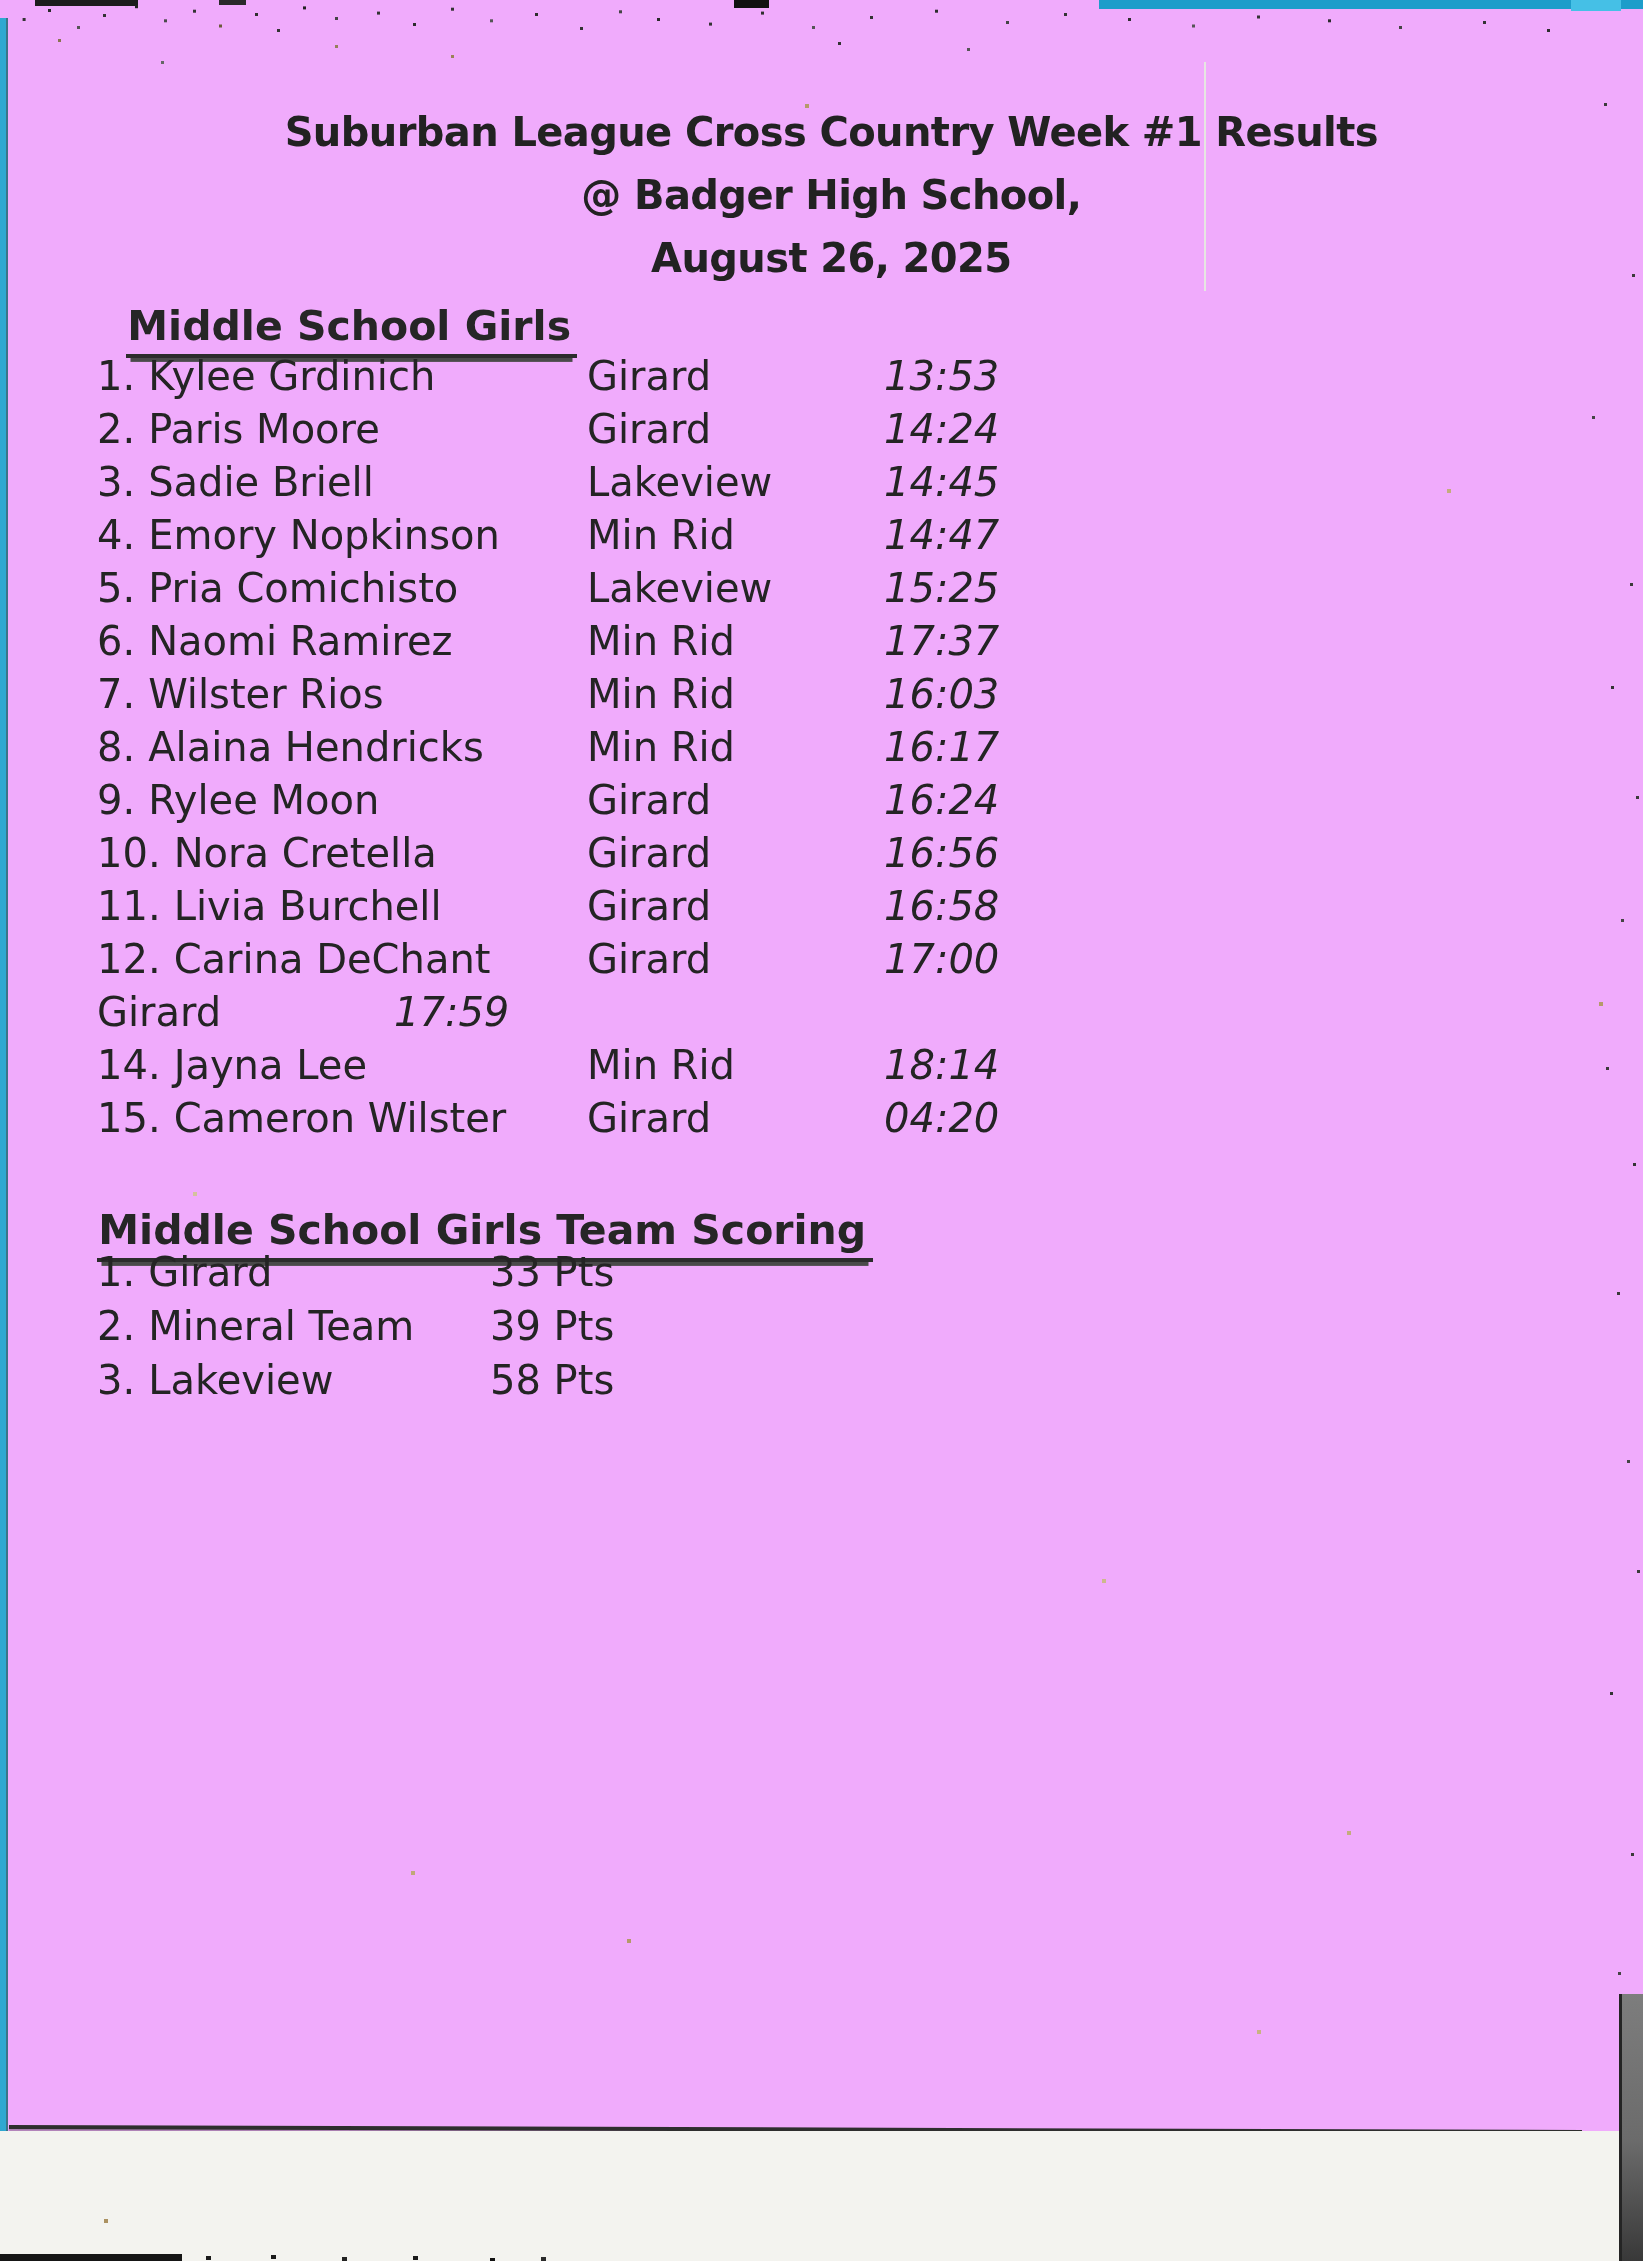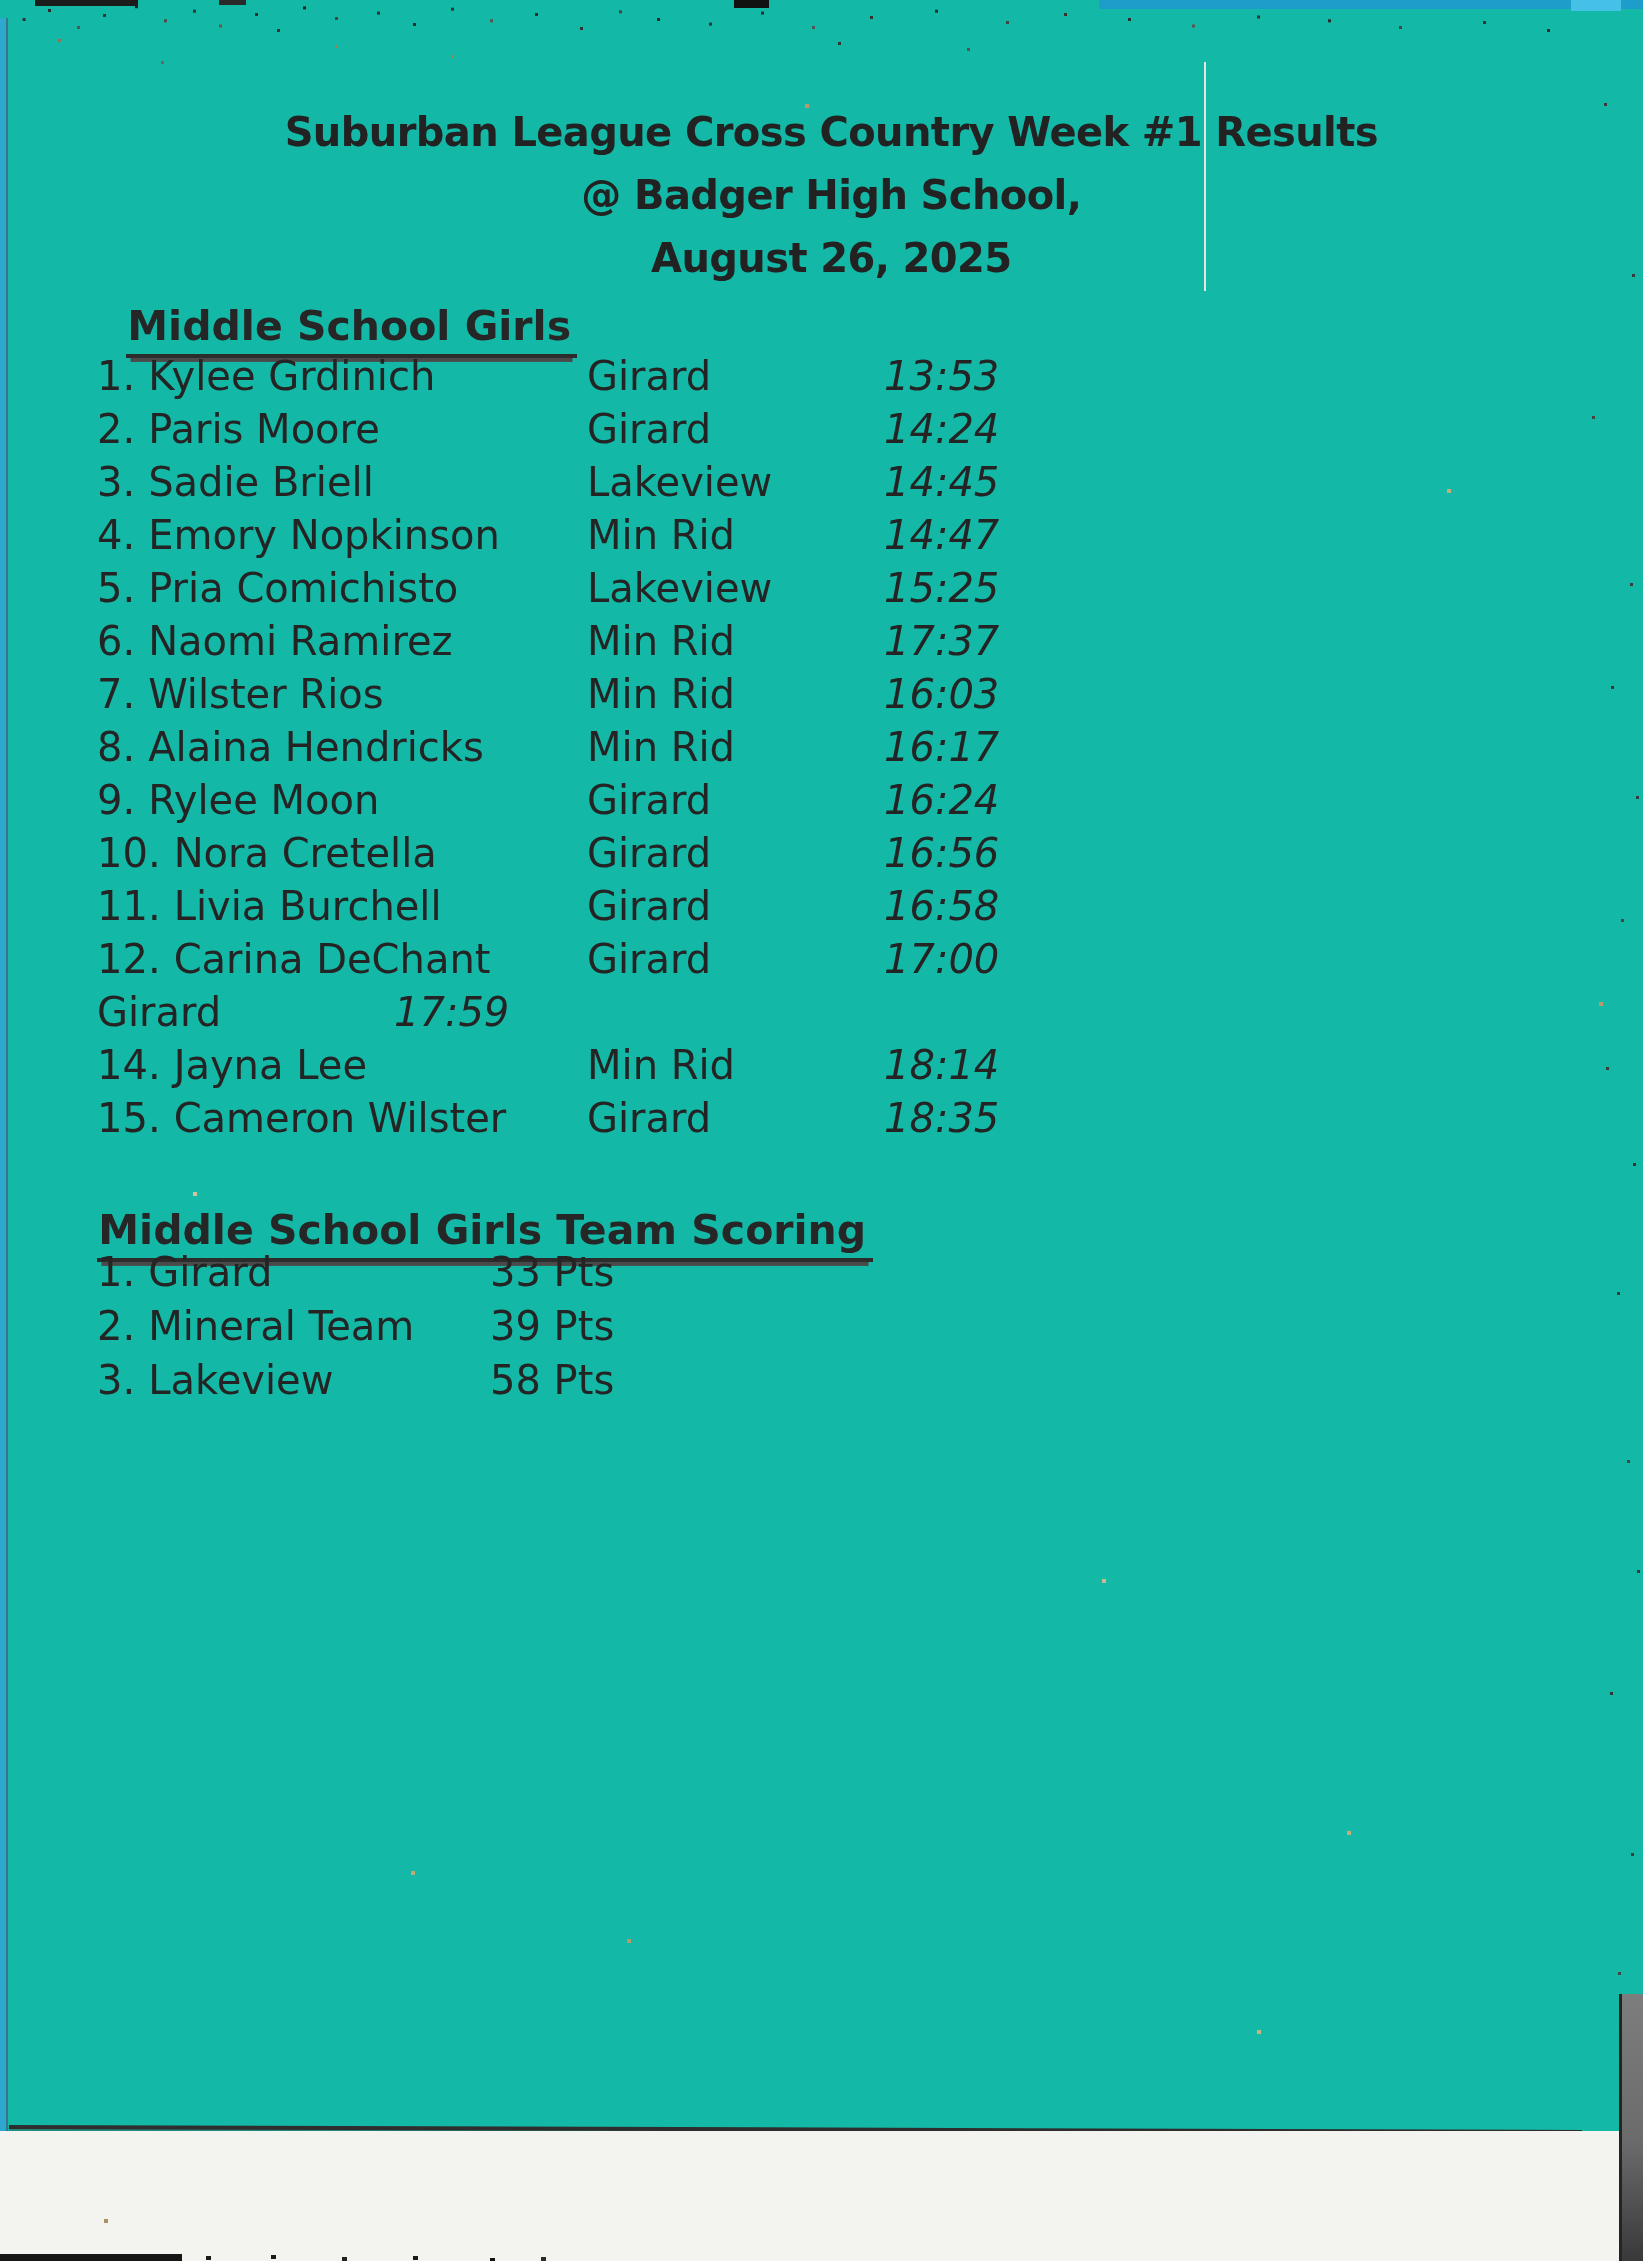--- a/index.html
+++ b/index.html
@@ -2,21 +2,21 @@
 <html style="font-size:10.3px"><head>
 <meta charset="utf-8">
 <style>
   html,body{margin:0;padding:0;}
   body{
     width:1644px;height:2261px;position:relative;overflow:hidden;
     background:#f6f6f2;
     font-family:"DejaVu Sans", sans-serif;
     color:#1f1f1f;
   }
-  .page{position:absolute;inset:0;background:#14b8a6;padding-left:28px;}
+  .page{position:absolute;inset:0;background:#f0abfc;padding-left:28px;}
 
   
   .title-block{
     position:absolute;top:101px;left:19.3px;width:1624px;
     text-align:center;font-weight:bold;font-size:40px;line-height:63px;
     letter-spacing:-0.6px;color:#222;
   }
   .section-heading{
     position:absolute;left:97px;
     font-size:41px;font-weight:bold;letter-spacing:0;
@@ -204,21 +204,21 @@
         </span>
       <span class="cell-school">Min Rid</span>
       <span class="cell-time">18:14</span>
     </div>
     <div class="row">
       <span class="cell-name">
           <span class="rank">15.</span>
           <span>Cameron Wilster</span>
         </span>
       <span class="cell-school">Girard</span>
-      <span class="cell-time">18:35</span>
+      <span class="cell-time">04:20</span>
     </div>
   </div>
 
   <div class="section-heading" id="team-heading">Middle School Girls Team Scoring</div>
 
   <div class="rows" id="team-rows">
     <div class="row">
       <span class="cell-teamname">
           <span class="rank">1.</span>
           <span>Girard</span>

